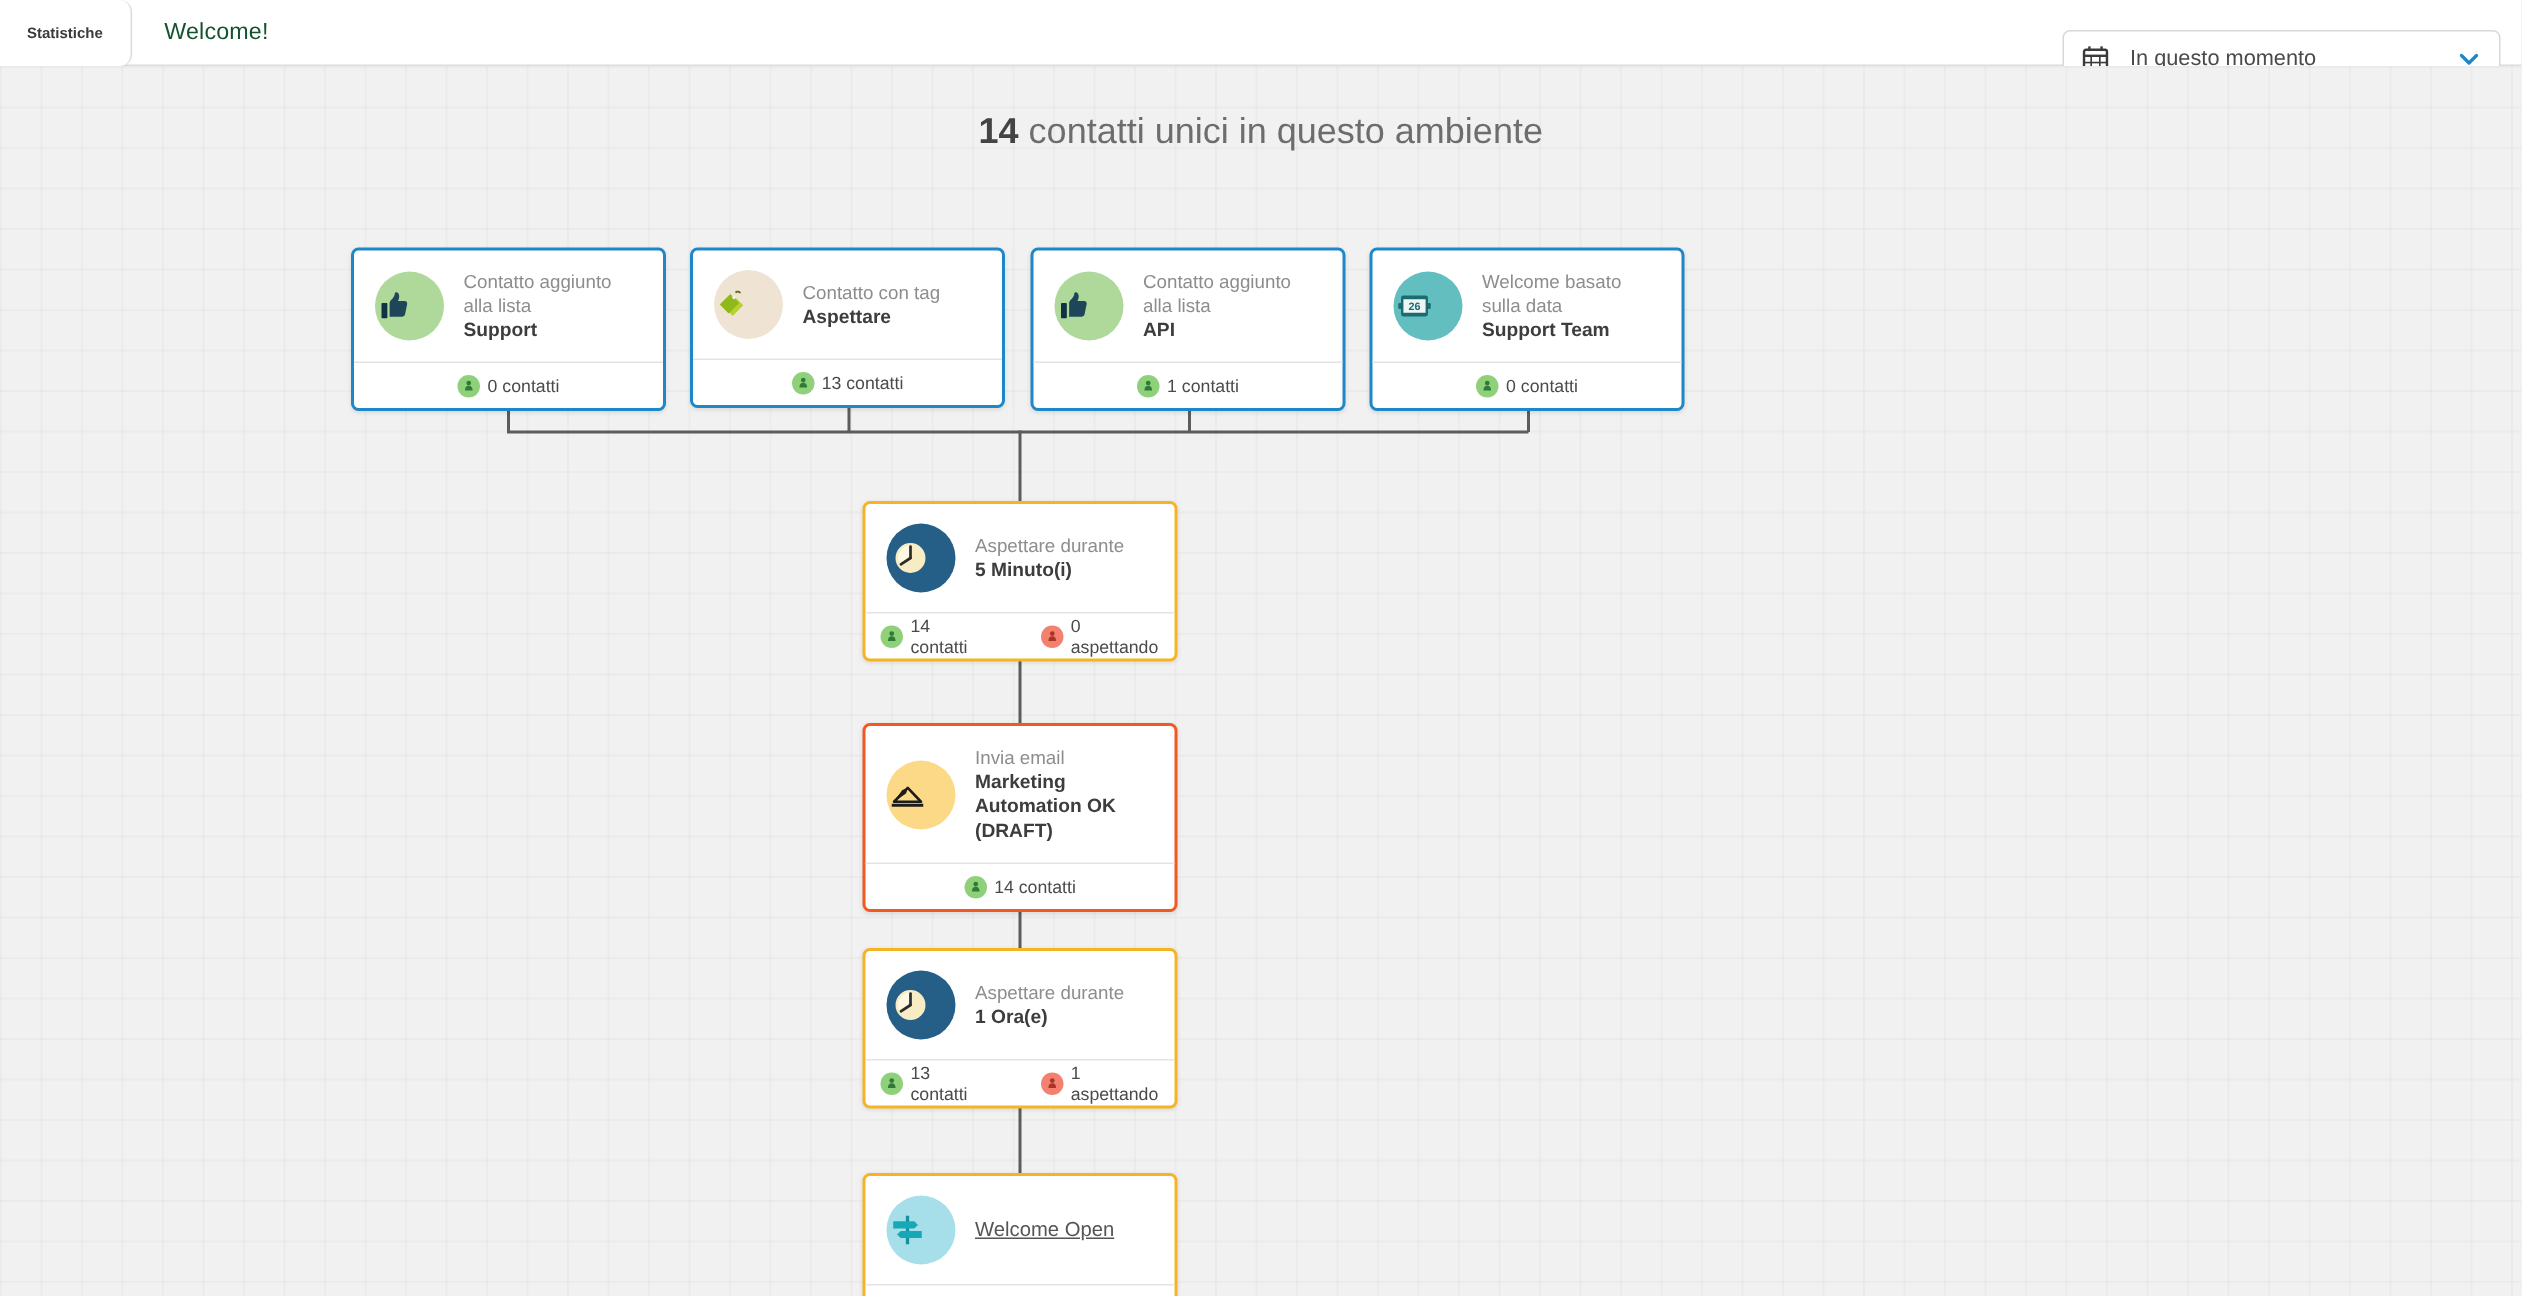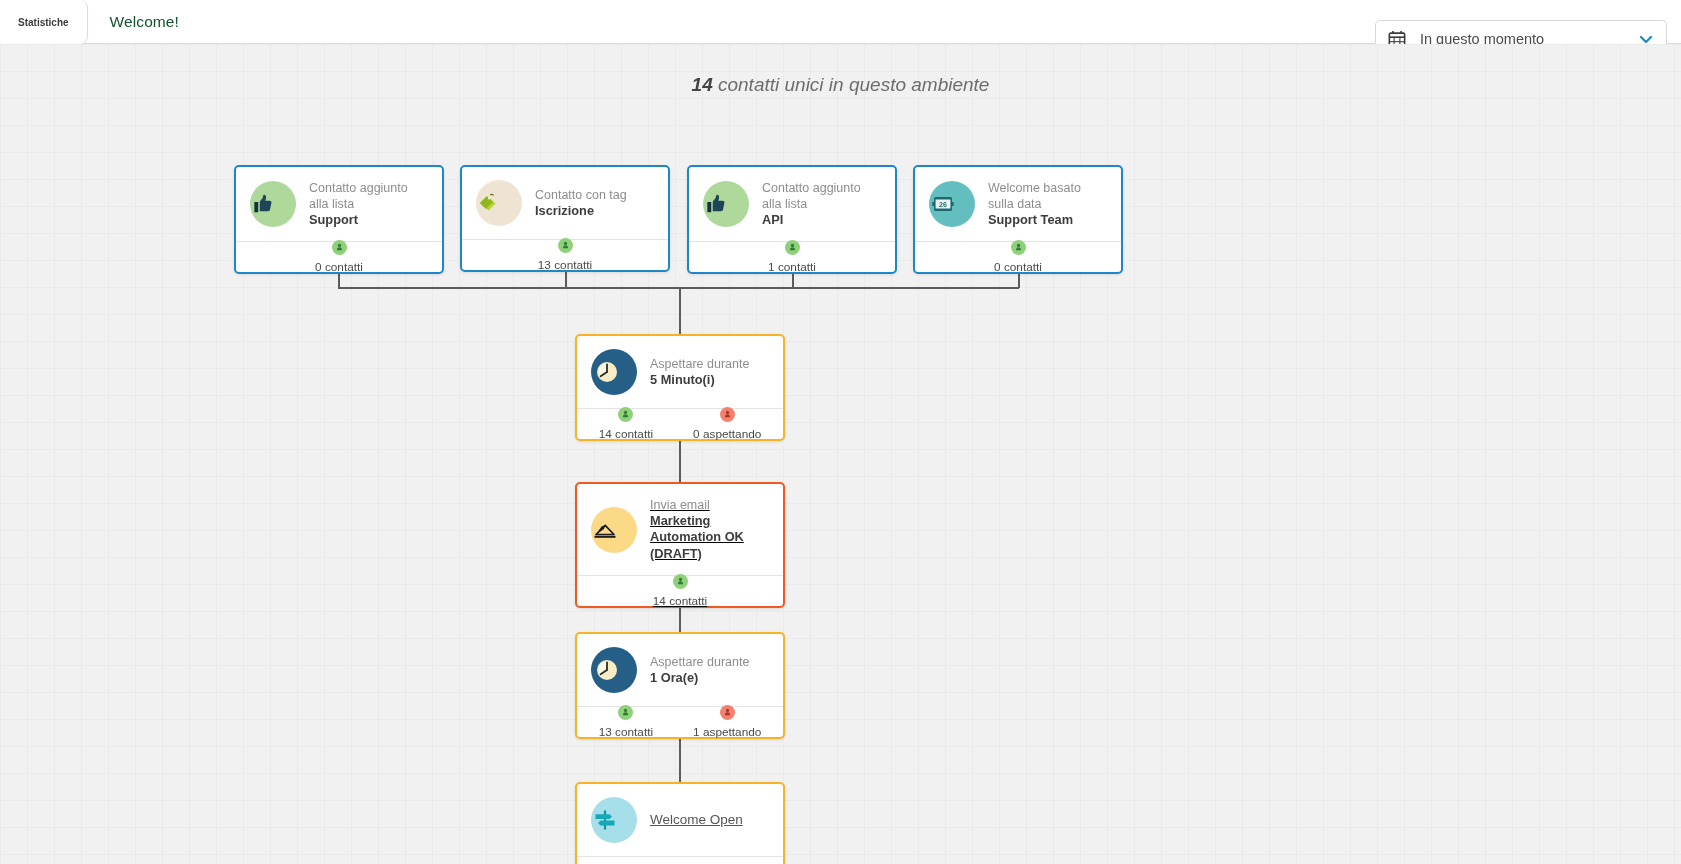--- a/index.html
+++ b/index.html
@@ -70,36 +70,35 @@
       linear-gradient(to right, rgba(0,0,0,.025) 1px, transparent 1px),
       linear-gradient(to bottom, rgba(0,0,0,.025) 1px, transparent 1px);
     background-size: 27px 27px;
     overflow: hidden;
   }
 
   .headline {
     position: absolute;
     top: 30px; left: 0; right: 0;
     text-align: center;
-    font-size: 19px;
+    font-size: 24px;
     color: #6d6d6d;
-    font-style: italic;
   }
   .headline b { color: #444; font-weight: bold; }
 
   
   .node {
     position: absolute;
     background: #fff;
     border-radius: 5px;
     border: 2px solid #1e87c8;
     box-shadow: 0 1px 3px rgba(0,0,0,.10);
   }
   .node.wait   { border-color: #f5b325; }
-  .node.email  { border-color: #f0591f; text-decoration: underline; }
+  .node.email  { border-color: #f0591f; }
   .node.goal   { border-color: #f5b325; }
 
   .node-body {
     display: flex;
     align-items: center;
     padding: 13px 14px;
     min-height: 72px;
   }
   .node-icon {
     width: 46px; height: 46px;
@@ -121,21 +120,21 @@
 
   .node-foot {
     border-top: 1px solid #e3e3e3;
     display: flex;
     align-items: center;
     justify-content: center;
     gap: 40px;
     height: 31px;
     padding: 0 10px;
   }
-  .stat { display: flex; align-items: center; gap: 5px; flex-direction: column; }
+  .stat { display: flex; align-items: center; gap: 5px; }
   .stat-dot {
     width: 15px; height: 15px; border-radius: 50%;
     display: flex; align-items: center; justify-content: center;
     flex: 0 0 15px;
   }
   .dot-green { background: #8fd17a; }
   .dot-red   { background: #f4806f; }
   .stat-label { font-size: 11.8px; color: #4a4a4a; }
 
   
@@ -221,21 +220,21 @@
       <div class="node-icon ic-beige">
         <svg viewBox="0 0 24 24" width="26" height="26">
           <path d="M6 13.5 12.5 7l5.5 5.5-6.5 6.5z" fill="#b6d22c"></path>
           <path d="M3.5 12 10 5.5 15.5 11 9 17.5z" fill="#8fb81c"></path>
           <circle cx="12.3" cy="7.6" r="1.1" fill="#f3efe6"></circle>
           <path d="M13.2 4.6c1-.8 2.4-.6 3 .4" fill="none" stroke="#5a6a12" stroke-width="1.1"></path>
         </svg>
       </div>
       <div class="node-text">
         <div class="node-sub">Contatto con tag</div>
-        <div class="node-main">Iscrizione</div>
+        <div class="node-main">Aspettare</div>
       </div>
     </div>
     <div class="node-foot">
       <div class="stat">
         <span class="stat-dot dot-green">
           <svg viewBox="0 0 12 12" width="9" height="9">
               <circle cx="6" cy="3.2" r="2.1" fill="#2f7a35"></circle>
               <path d="M6 5.6c2.3 0 3.4 1.7 3.4 4.2H2.6C2.6 7.3 3.7 5.6 6 5.6z" fill="#2f7a35"></path>
             </svg>
         </span>

